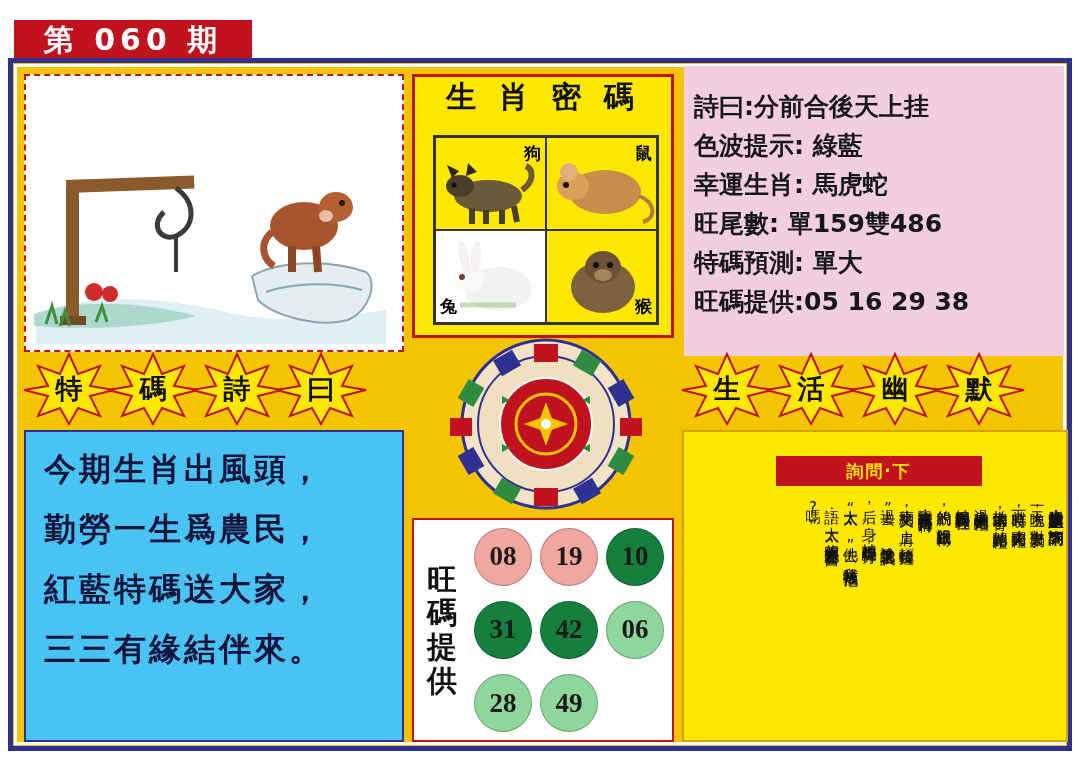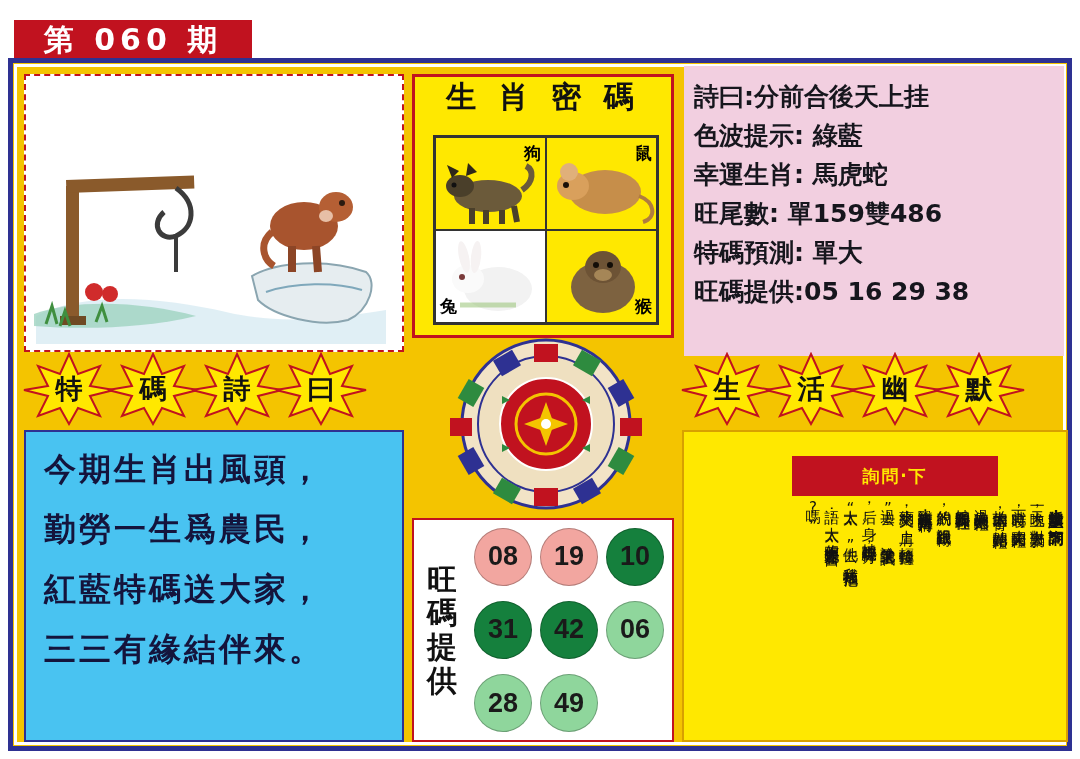--- a/index.html
+++ b/index.html
@@ -98,21 +98,21 @@
     background: #f2cfe0;
   }
   .info-line {
     color: #16161d;
     font-size: 25px;
     font-weight: bold;
     margin: 0 0 6px 10px;
     white-space: nowrap;
     font-family: "DejaVu Sans", sans-serif;
   }
-  .info-line:first-child { padding-top: 14px; }
+  .info-line:first-child { padding-top: 24px; }
 
   
   .star-row {
     position: absolute;
     display: flex;
   }
   .star {
     position: relative;
     width: 94px; height: 74px;
     margin-right: -10px;
@@ -173,38 +173,38 @@
     grid-template-columns: repeat(3, 1fr);
     grid-template-rows: repeat(3, 1fr);
     align-items: center; justify-items: center;
     padding-right: 4px;
   }
   .ball {
     width: 58px; height: 58px; border-radius: 50%;
     display: flex; align-items: center; justify-content: center;
     font-size: 27px; font-weight: bold; color: #1a1a1a;
     border: 1px solid rgba(0,0,0,.25);
-    font-family: Liberation Sans, sans-serif;
+    font-family: Liberation Serif, serif;
   }
   .ball.red { background: #f2a6a0; }
   .ball.blue { background: #15803d; }
   .ball.green { background: #8fd69c; }
 
   
   .humor-panel {
     position: absolute; left: 682px; top: 430px;
     width: 386px; height: 312px;
     background: #ffe800;
     border: 2px solid #d8a000;
   }
   .humor-title-wrap {
     position: absolute; left: 92px; top: 24px;
-    width: 206px; height: 40px;
+    width: 206px; height: 30px;
     background: #c1121f;
-    display: flex; align-items: center; justify-content: center; margin-left: 16px;
+    display: flex; align-items: center; justify-content: center;
   }
   .humor-title-wrap span {
     color: #ffe800; font-size: 17px; font-weight: bold; letter-spacing: 2px;
     font-family: "DejaVu Sans", sans-serif;
   }
   .vtext-wrap {
     position: absolute; left: 6px; top: 66px;
     width: 374px; height: 240px;
     display: flex; flex-direction: row-reverse;
     justify-content: flex-start;

